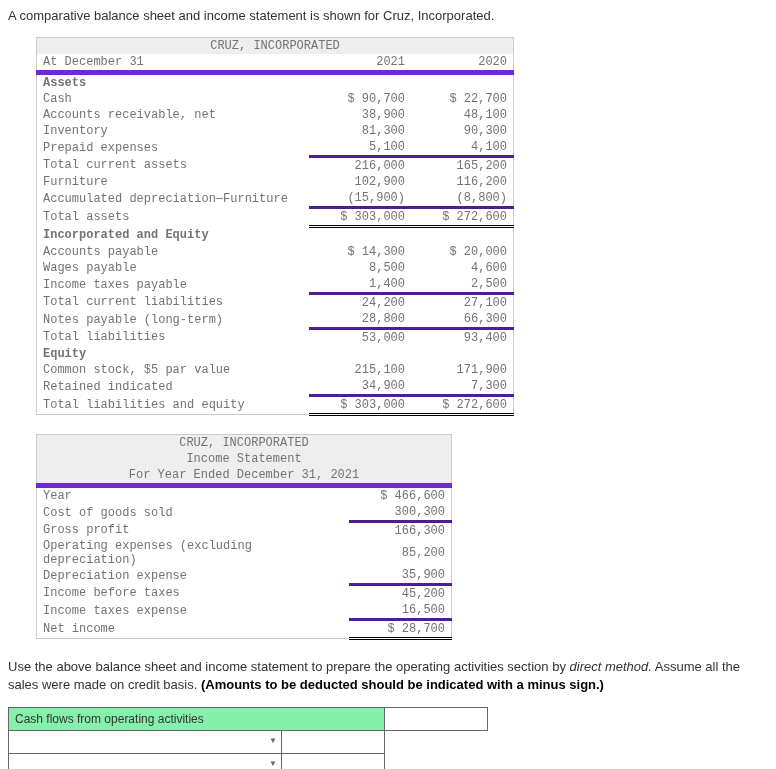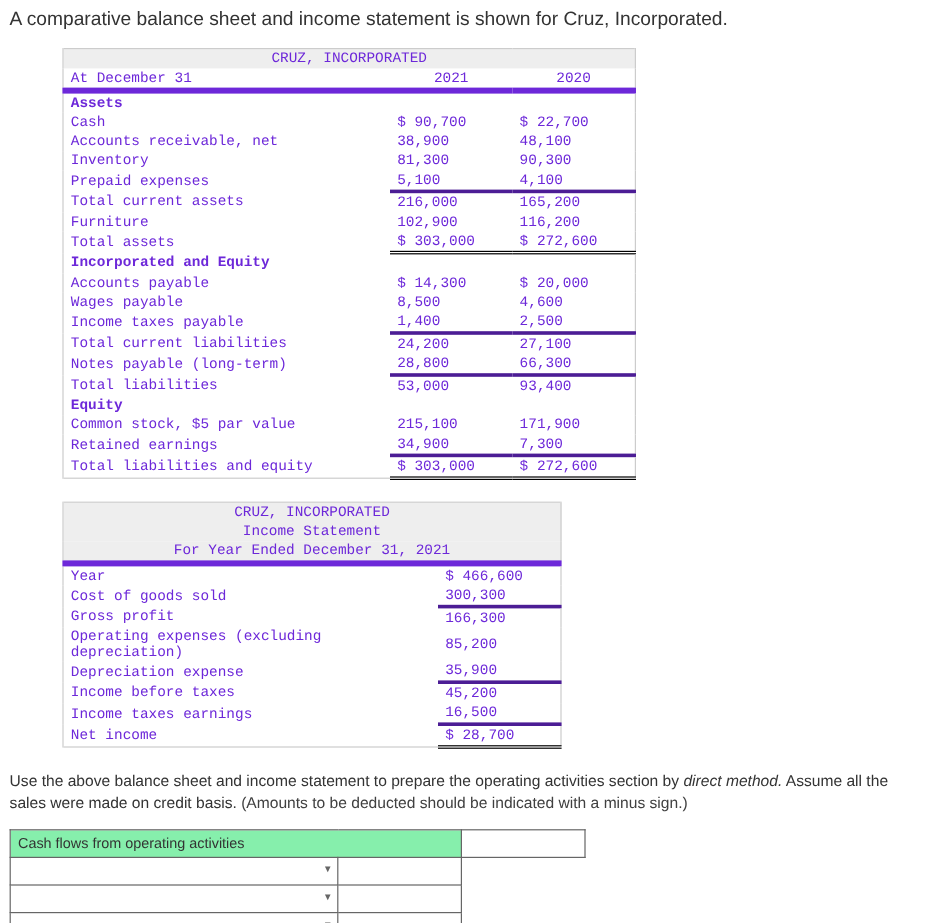--- a/index.html
+++ b/index.html
@@ -4,44 +4,44 @@
 <style>
   body {
     font-family: Arial, Helvetica, sans-serif;
     font-size: 12px;
     color: #333;
     margin: 0;
     padding: 8px;
     width: 776px;
     box-sizing: border-box;
   }
-  .intro { font-size: 16px; margin-bottom: 14px; }
+  .intro { font-size: 13px; margin-bottom: 14px; }
   .fin-table {
     border-collapse: collapse;
     font-family: "Courier New", monospace;
     font-size: 12px;
-    color: #6d28d9;
-    margin-left: 44px;
+    color: #737373;
+    margin-left: 28px;
     margin-bottom: 18px;
   }
   .fin-table td { padding: 0 6px; white-space: nowrap; height: 16px; vertical-align: middle;}
   .fin-table .label { width: 260px; white-space: normal;}
-  .fin-table .num { text-align: left; width: 90px;}
+  .fin-table .num { text-align: right; width: 90px;}
   .fin-table .title-row td { text-align: center; background: #eeeeee; border-left:1px solid #ccc; border-right:1px solid #ccc;}
   .hdr-row td { border-bottom: 5px solid #6d28d9; }
-  .hdr-row .num { text-align:center;}
+  .hdr-row .num { text-align:right;}
   .section  { font-weight:bold;}
   .sub-bot td.num { border-bottom:3px solid #4c1d95;}
   .dbl-bot td.num { border-bottom: 3px double #000;}
   .group-side td:first-child{ border-left:1px solid #ccc;}
   .group-side td:last-child { border-right:1px solid #ccc;}
   .group-box { border:1px solid #ccc; padding:0;}
   .instructions { font-size:13px; margin: 18px 0 14px 0; line-height:1.35;}
   .instructions em { font-style: italic;}
-  .instructions .red { color:#404040; font-weight:normal;}
+  .instructions .red { color:#000000; font-weight:bold;}
   .answer-table {
     border-collapse: collapse;
     font-family: Arial, Helvetica, sans-serif;
     font-size: 12px;
     margin-left:0;
   }
   .answer-table td {
     border:1px solid #666;
     height:18px;
     padding:2px 6px;
@@ -107,20 +107,25 @@
   <tr class="group-side">
         <td class="label">Total current assets</td>
         <td class="num">216,000</td>
         <td class="num">165,200</td>
       </tr>
   <tr class="group-side">
         <td class="label">Furniture</td>
         <td class="num">102,900</td>
         <td class="num">116,200</td>
       </tr>
+  <tr class="group-side sub-bot">
+        <td class="label">Accumulated depreciation—Furniture</td>
+        <td class="num">(15,900)</td>
+        <td class="num">(8,800)</td>
+      </tr>
   <tr class="group-side dbl-bot">
         <td class="label">Total assets</td>
         <td class="num">$ 303,000</td>
         <td class="num">$ 272,600</td>
       </tr>
   <tr class="group-side">
         <td class="label section">Incorporated and Equity</td>
         <td class="num"></td>
         <td class="num"></td>
       </tr>
@@ -158,21 +163,21 @@
         <td class="label section">Equity</td>
         <td class="num"></td>
         <td class="num"></td>
       </tr>
   <tr class="group-side">
         <td class="label">Common stock, $5 par value</td>
         <td class="num">215,100</td>
         <td class="num">171,900</td>
       </tr>
   <tr class="group-side sub-bot">
-        <td class="label">Retained earnings</td>
+        <td class="label">Retained indicated</td>
         <td class="num">34,900</td>
         <td class="num">7,300</td>
       </tr>
   <tr class="group-side dbl-bot">
         <td class="label">Total liabilities and equity</td>
         <td class="num">$ 303,000</td>
         <td class="num">$ 272,600</td>
       </tr>
 </tbody>
   </table>
@@ -206,21 +211,21 @@
       </tr>
   <tr class="group-side sub-bot">
         <td class="label">Depreciation expense</td>
         <td class="num">35,900</td>
       </tr>
   <tr class="group-side">
         <td class="label">Income before taxes</td>
         <td class="num">45,200</td>
       </tr>
   <tr class="group-side sub-bot">
-        <td class="label">Income taxes earnings</td>
+        <td class="label">Income taxes expense</td>
         <td class="num">16,500</td>
       </tr>
   <tr class="group-side dbl-bot">
         <td class="label">Net income</td>
         <td class="num">$ 28,700</td>
       </tr>
 </tbody>
   </table>
 
 <div class="instructions">

